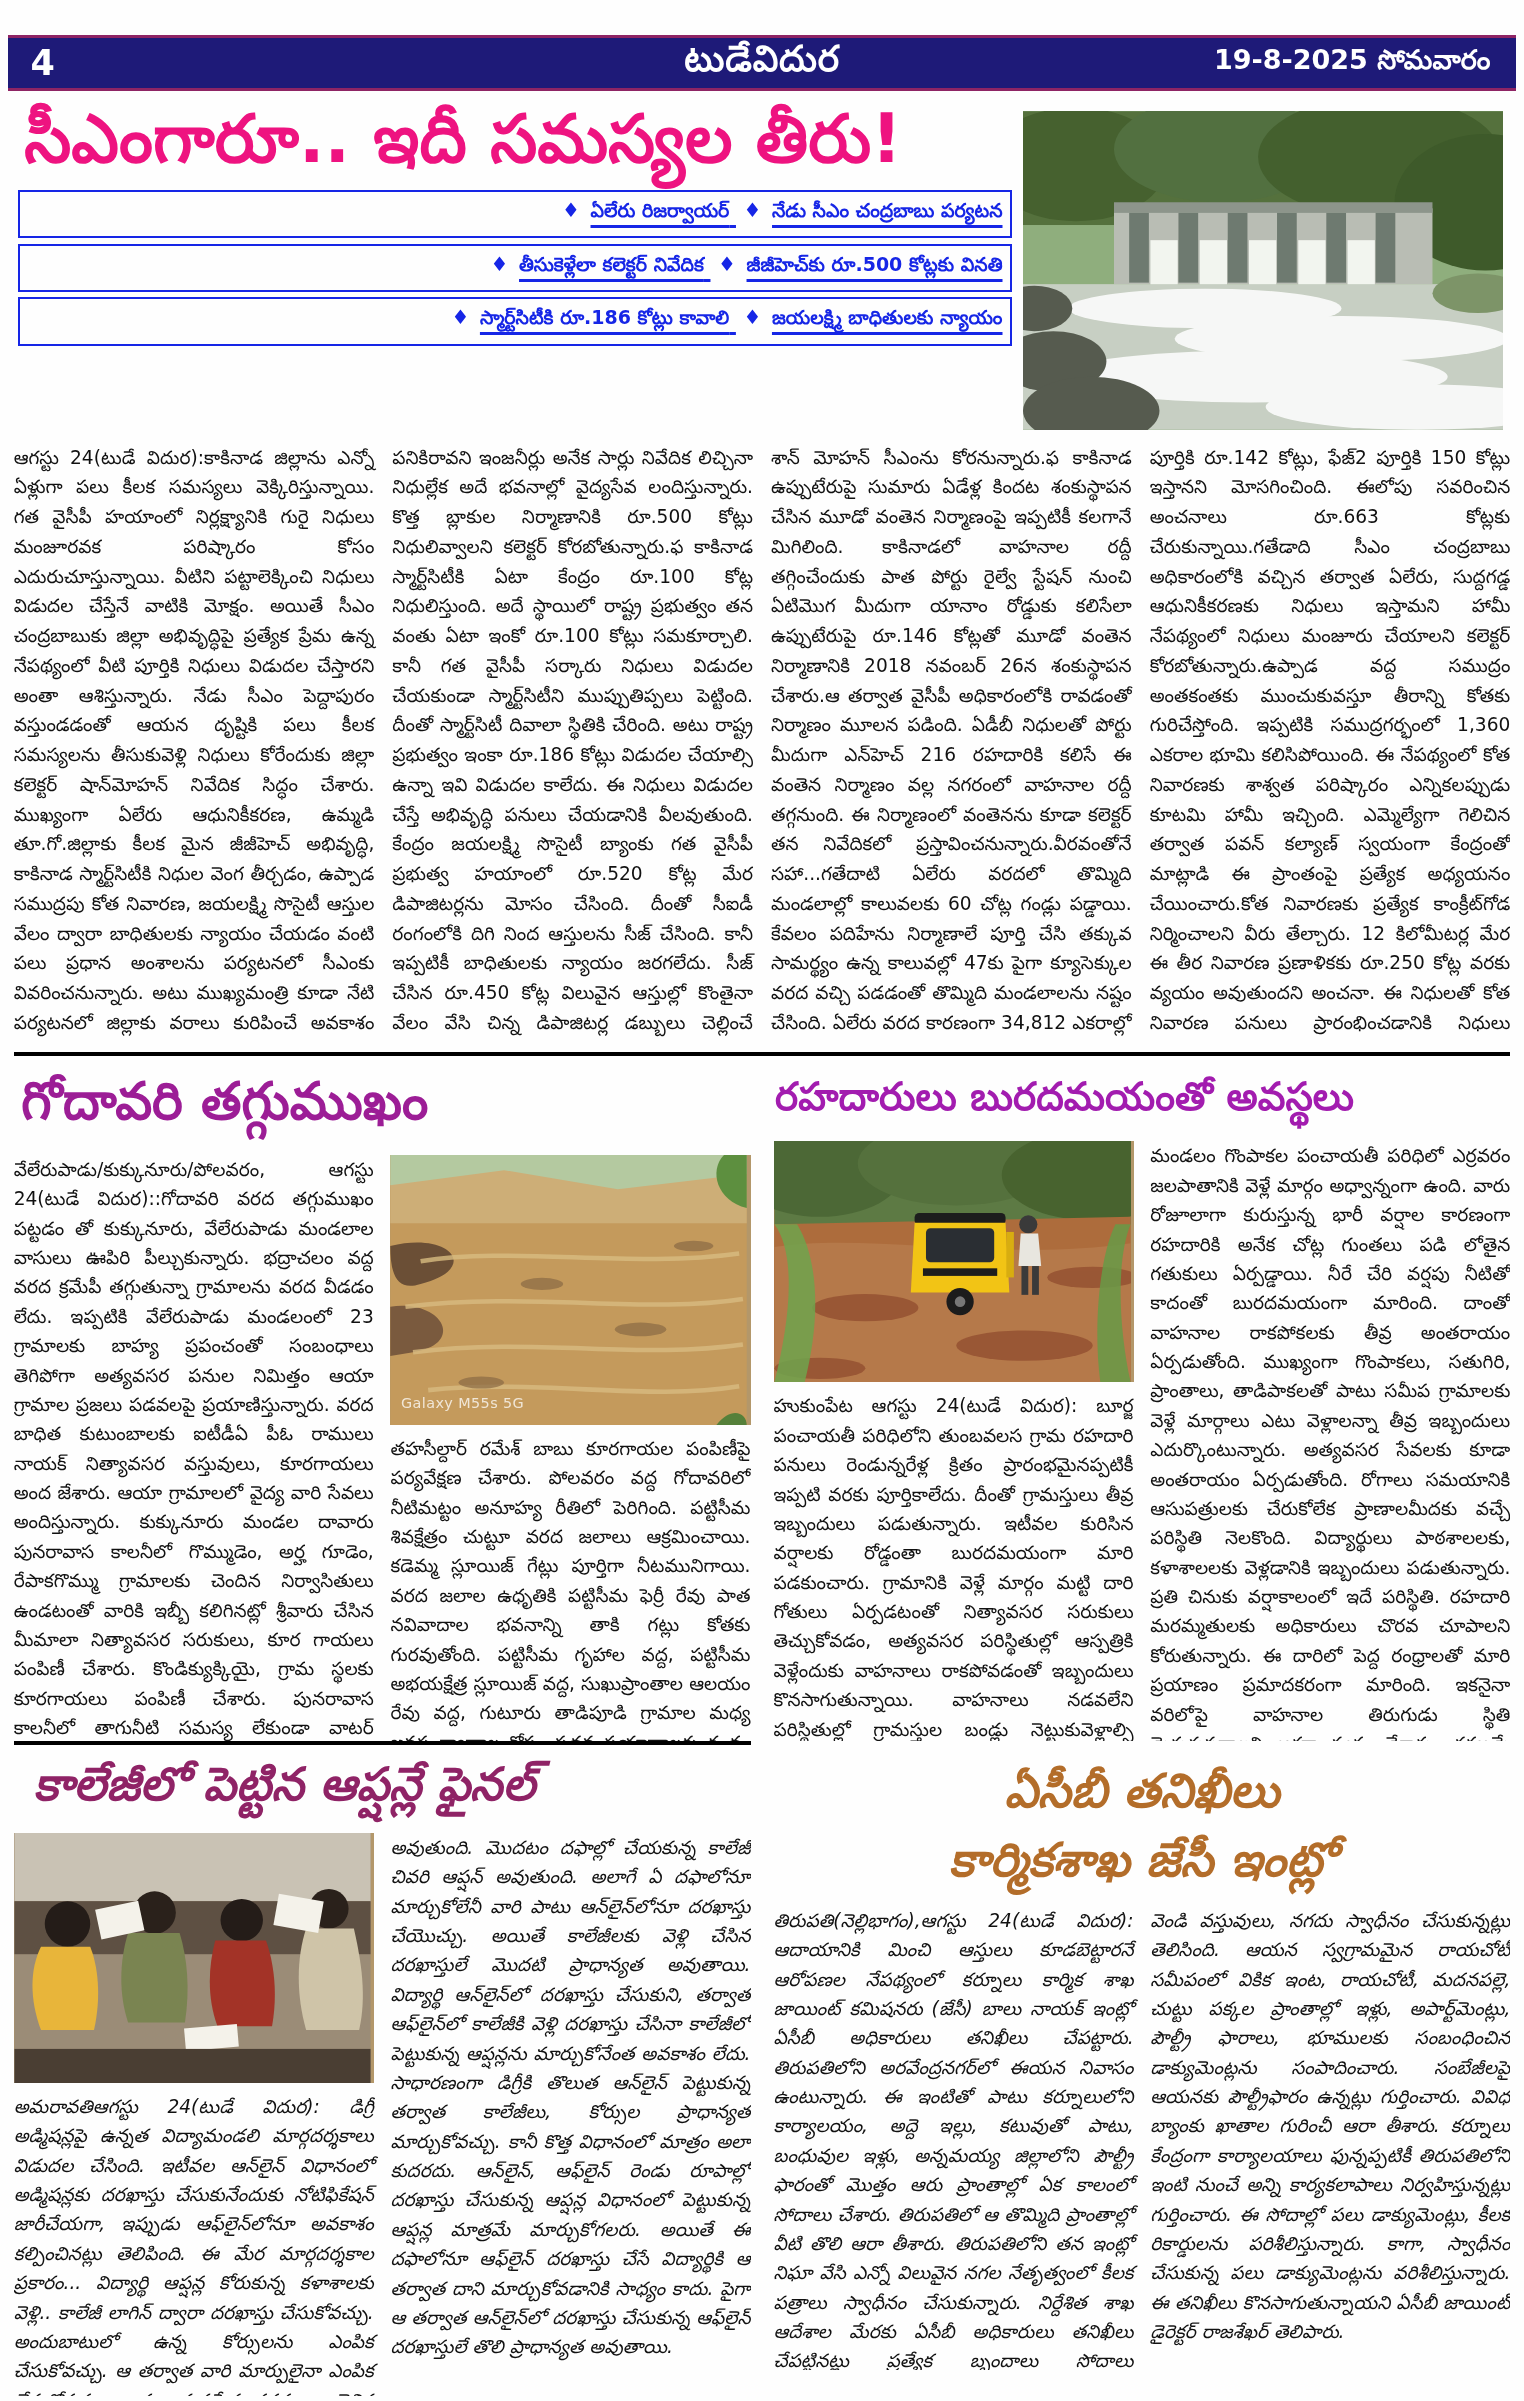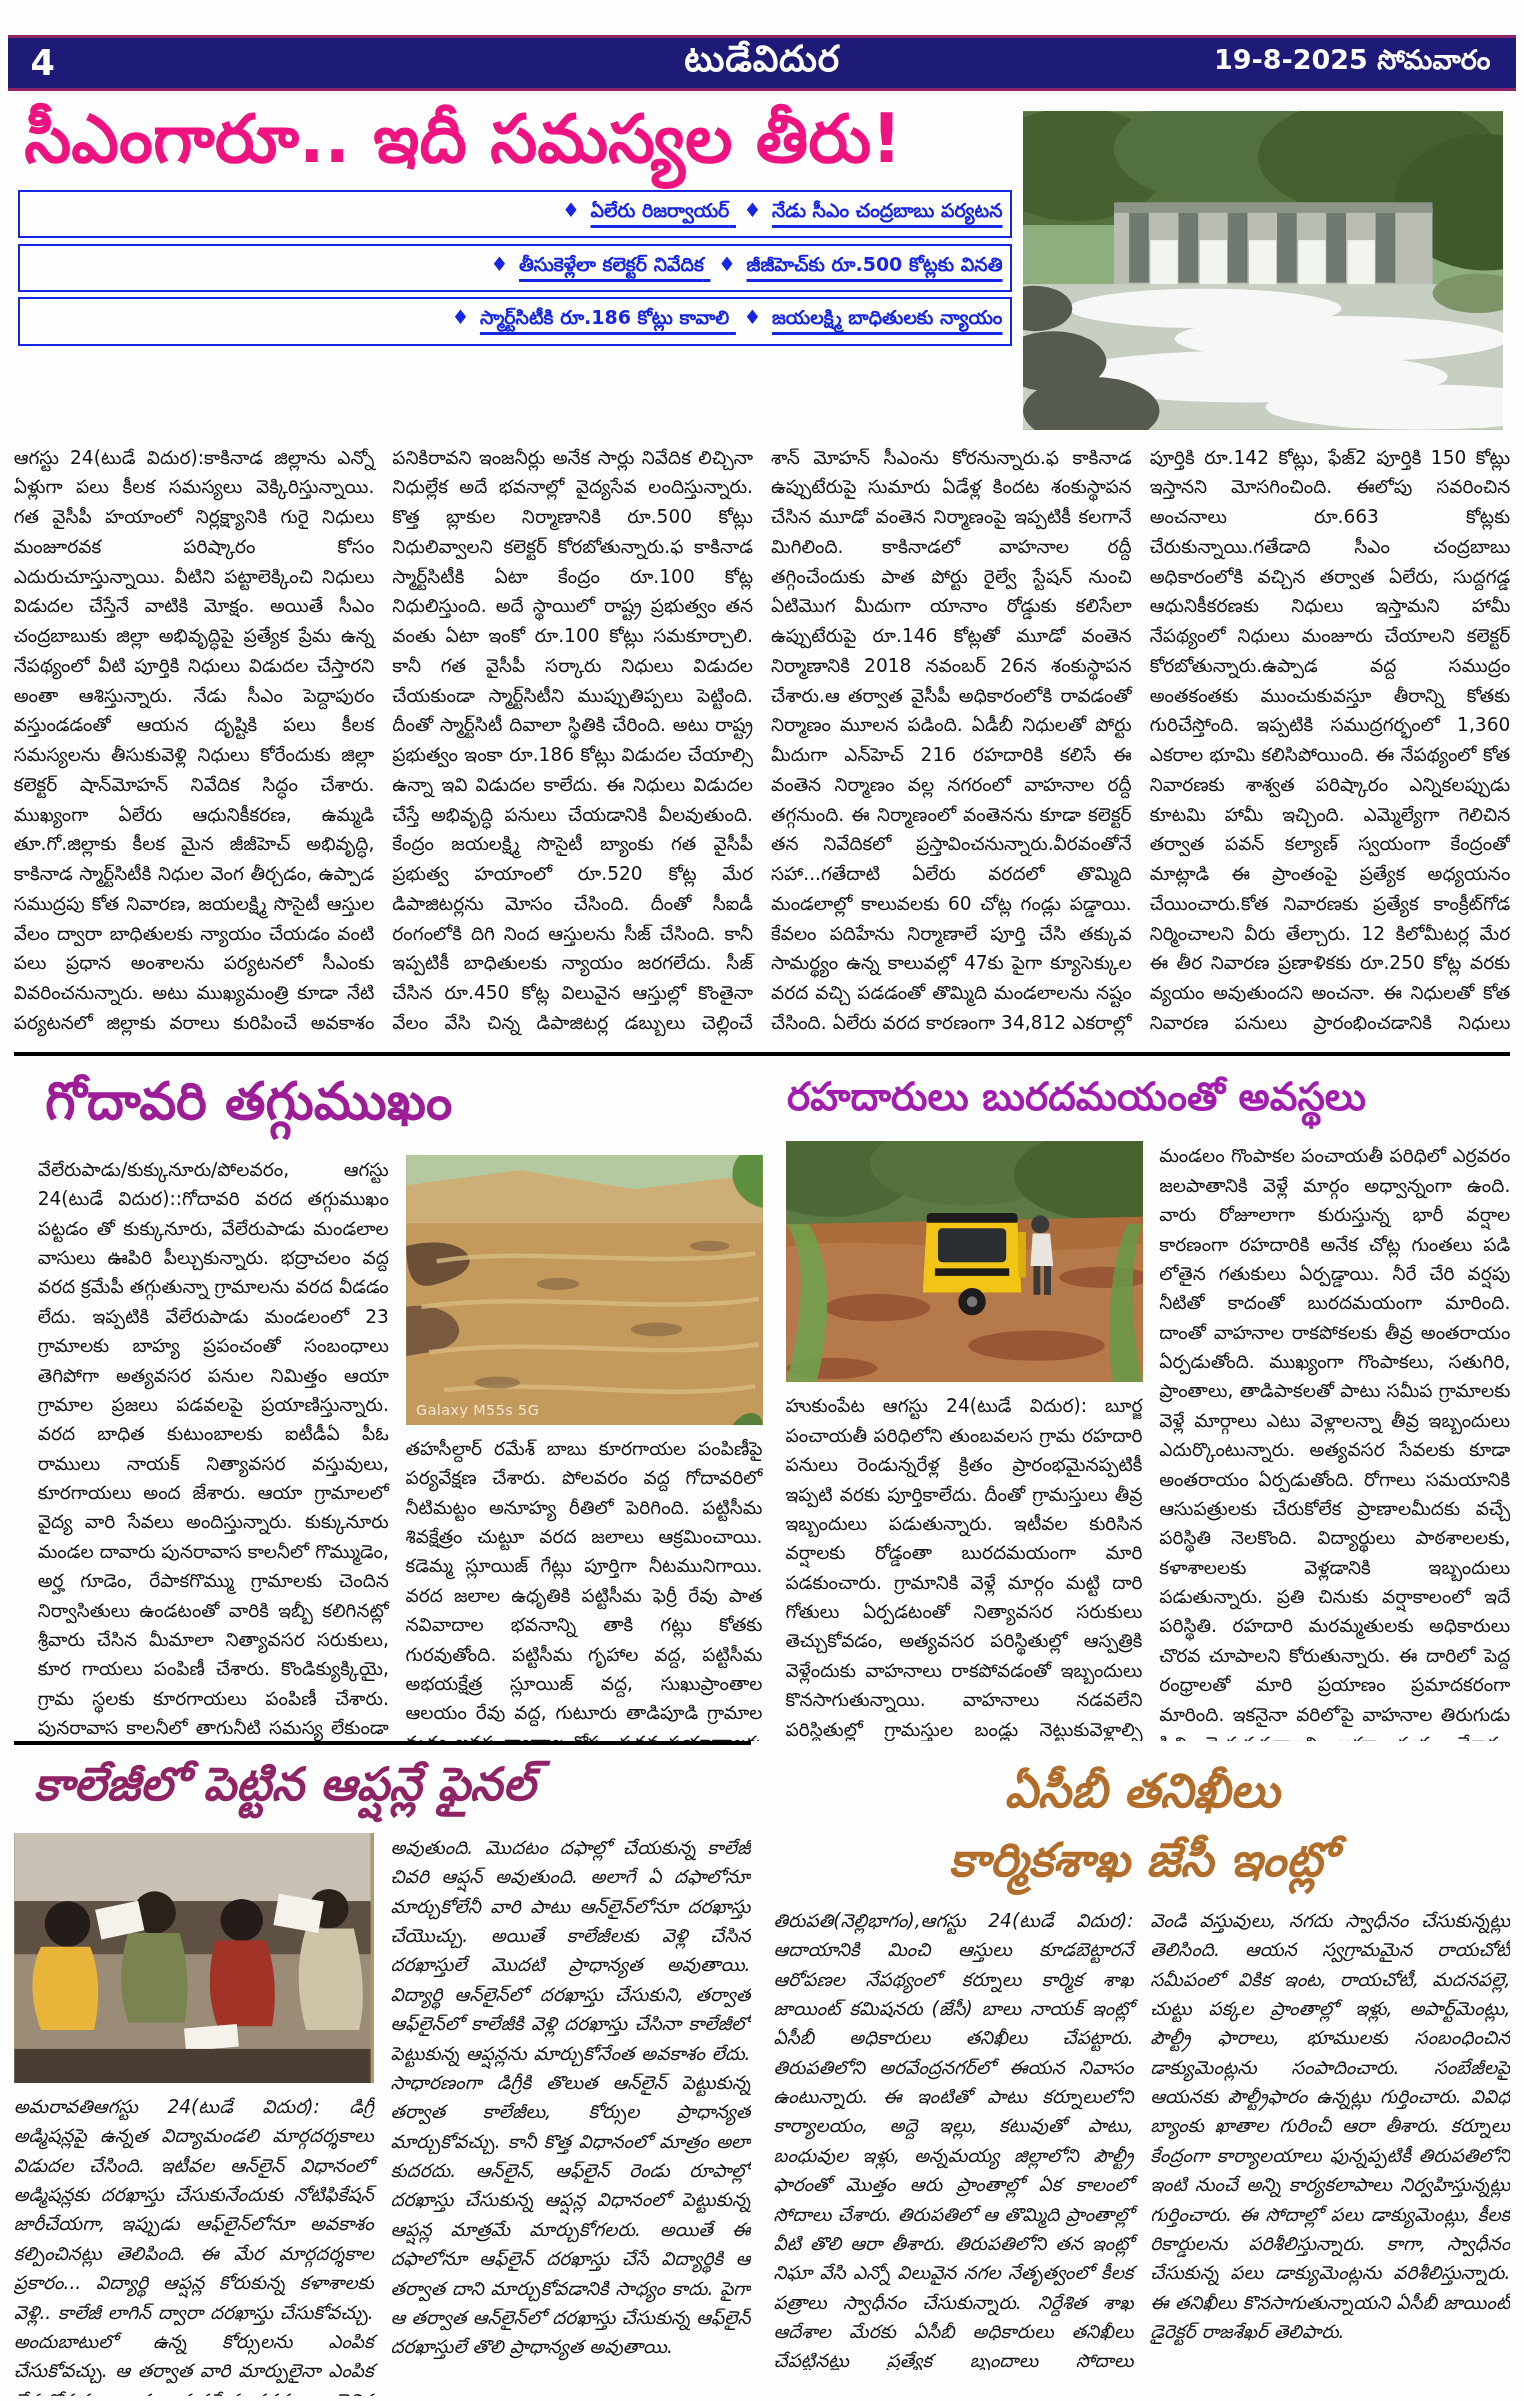--- a/index.html
+++ b/index.html
@@ -37,37 +37,37 @@
   .b-underline { text-decoration:underline; text-decoration-thickness:3px; text-underline-offset:8.3px; }
   .diamond { display:inline-block; margin:0 10.6px 0 7.6px; font-size:1.05em; }
   .lead-photo { width:480px; height:319px; margin-top:20px; overflow:hidden; background:#9fb98a; }
   .lead-body { display:flex; gap:18px; padding-top:13.7px; height:612px; overflow:hidden; }
   .col { flex:1; font-size:18.6px; line-height:1.6; text-align:justify; }
 
   .rule { height:4.6px; background:#000; margin:10.6px 13.7px 7.6px 13.7px; }
   .rule-half { height:4.6px; background:#000; margin:0 0 6px 0; }
 
   
-  .row2 { display:flex; gap:23px; padding:0 13.7px; height:677px;margin-left:24px; }
+  .row2 { display:flex; gap:23px; padding:0 13.7px; height:677px; }
   .row3 { display:flex; gap:23px; padding:0 13.7px; height:659px;font-style:italic; }
   .article { flex:1; overflow:hidden; }
 
   .h-godavari { color:#9c1d96; font-size:52px; font-weight:bold; padding:7.6px 0 10.6px 7.6px; }
   .h-roads    { color:#a21caf; font-size:39px; font-weight:bold; padding:10.6px 0 12px 1.5px; white-space:nowrap; }
   .h-college  { color:#8f2366; font-size:46px; font-weight:bold; padding:6px 0 10.6px 20px; }
   .h-acb      { color:#b36d2a; font-size:47px; font-weight:bold; text-align:center; line-height:1.45; padding:16.7px 0 12px 0; }
 
   .art-body { display:flex; gap:16.7px; overflow:hidden; }
   .art-col { flex:1; font-size:18.6px; line-height:1.58; text-align:justify; }
   .photo { width:100%; overflow:hidden; position:relative; background:#b3976a; margin-bottom:9px; }
   .ph-flood { height:270px; }
   .ph-auto  { height:241px; }
   .ph-class { height:250px; }
   .watermark {
-    position:absolute; left:10.6px; bottom:3px; color:rgba(255,255,255,.75);
+    position:absolute; left:10.6px; bottom:10px; color:rgba(255,255,255,.75);
     font-size:14.4px; letter-spacing:0.4px;
   }
   svg { display:block; }
 </style>
 </head>
 <body>
 
 <div class="page">
 
   <div class="topbar">

